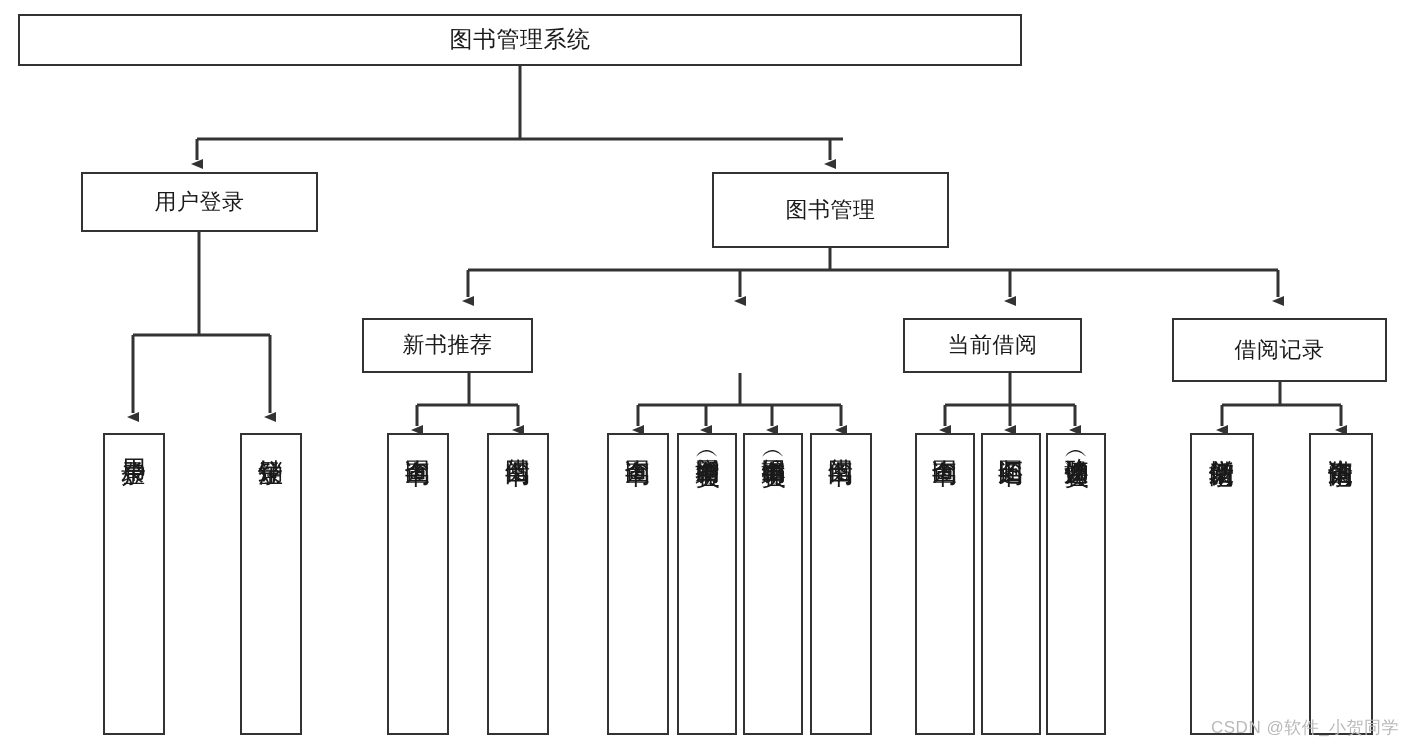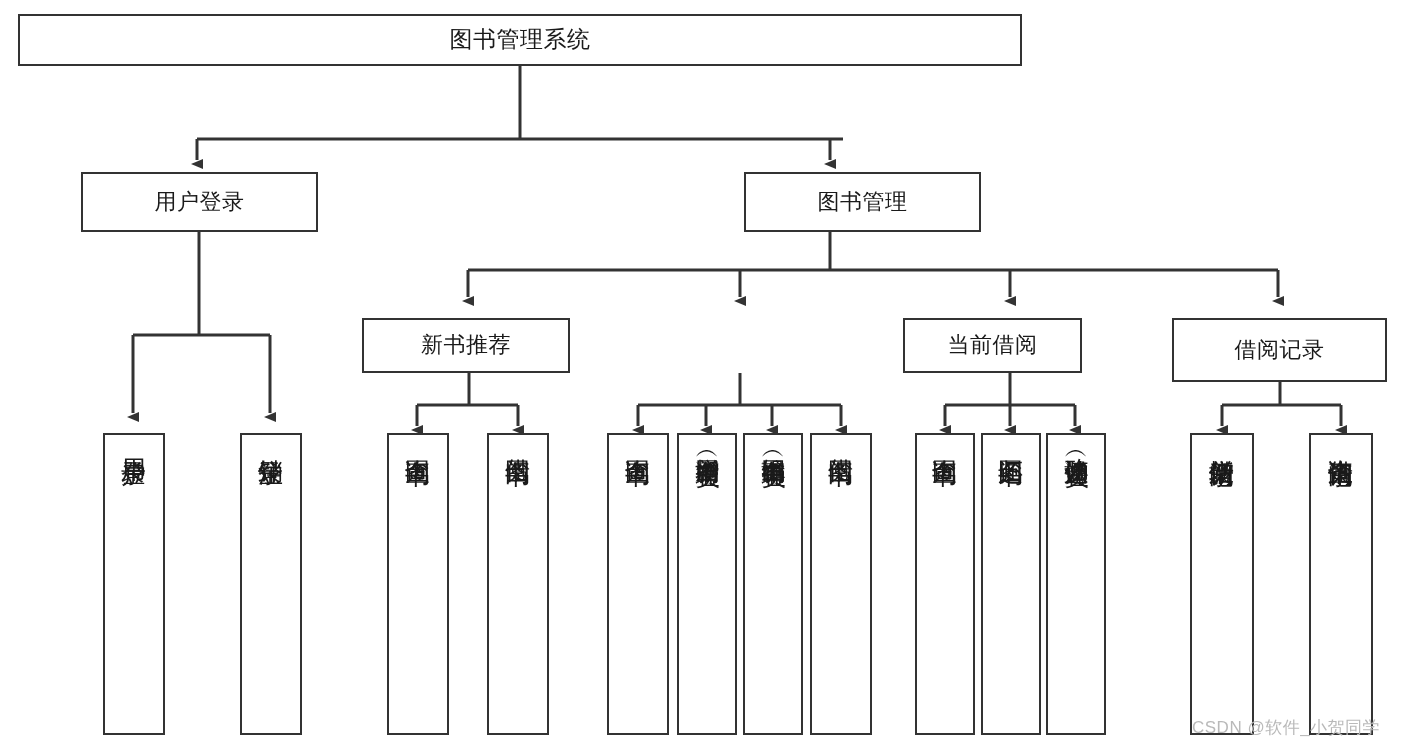--- a/index.html
+++ b/index.html
@@ -62,20 +62,21 @@
   }
   .node-v.tall-text .label {
     font-size: 24px;
   }
   .watermark {
     position: absolute;
     font-size: 17px;
     color: #b9b9b9;
     white-space: nowrap;
     letter-spacing: 0.5px;
+    margin-left: 19px;
   }
 </style>
 </head>
 <body>
 
 <div id="canvas">
 
   <svg id="edges" viewBox="0 0 1405 747">
     <defs>
       <marker id="arrow" markerWidth="10" markerHeight="12" refX="1" refY="6" orient="auto" markerUnits="userSpaceOnUse">
@@ -128,25 +129,25 @@
     </g>
   </svg>
 
   <div class="node node-h node-root" style="left:18px; top:14px; width:1004px; height:52px;">
     <span class="label">图书管理系统</span>
   </div>
 
   <div class="node node-h" style="left:81px; top:172px; width:237px; height:60px;">
     <span class="label">用户登录</span>
   </div>
-  <div class="node node-h" style="left:744px; top:172px; width:237px; height:60px;">
+  <div class="node node-h" style="left:712px; top:172px; width:237px; height:76px;">
     <span class="label">图书管理</span>
   </div>
 
-  <div class="node node-h" style="left:362px; top:318px; width:208px; height:55px;">
+  <div class="node node-h" style="left:362px; top:318px; width:171px; height:55px;">
     <span class="label">新书推荐</span>
   </div>
   <div class="node node-h" style="left:903px; top:318px; width:179px; height:55px;justify-content:center;">
     <span class="label">当前借阅</span>
   </div>
   <div class="node node-h" style="left:1172px; top:318px; width:215px; height:64px;">
     <span class="label">借阅记录</span>
   </div>
 
   <div class="node node-v" style="left:103px; top:433px; width:62px; height:302px;">

